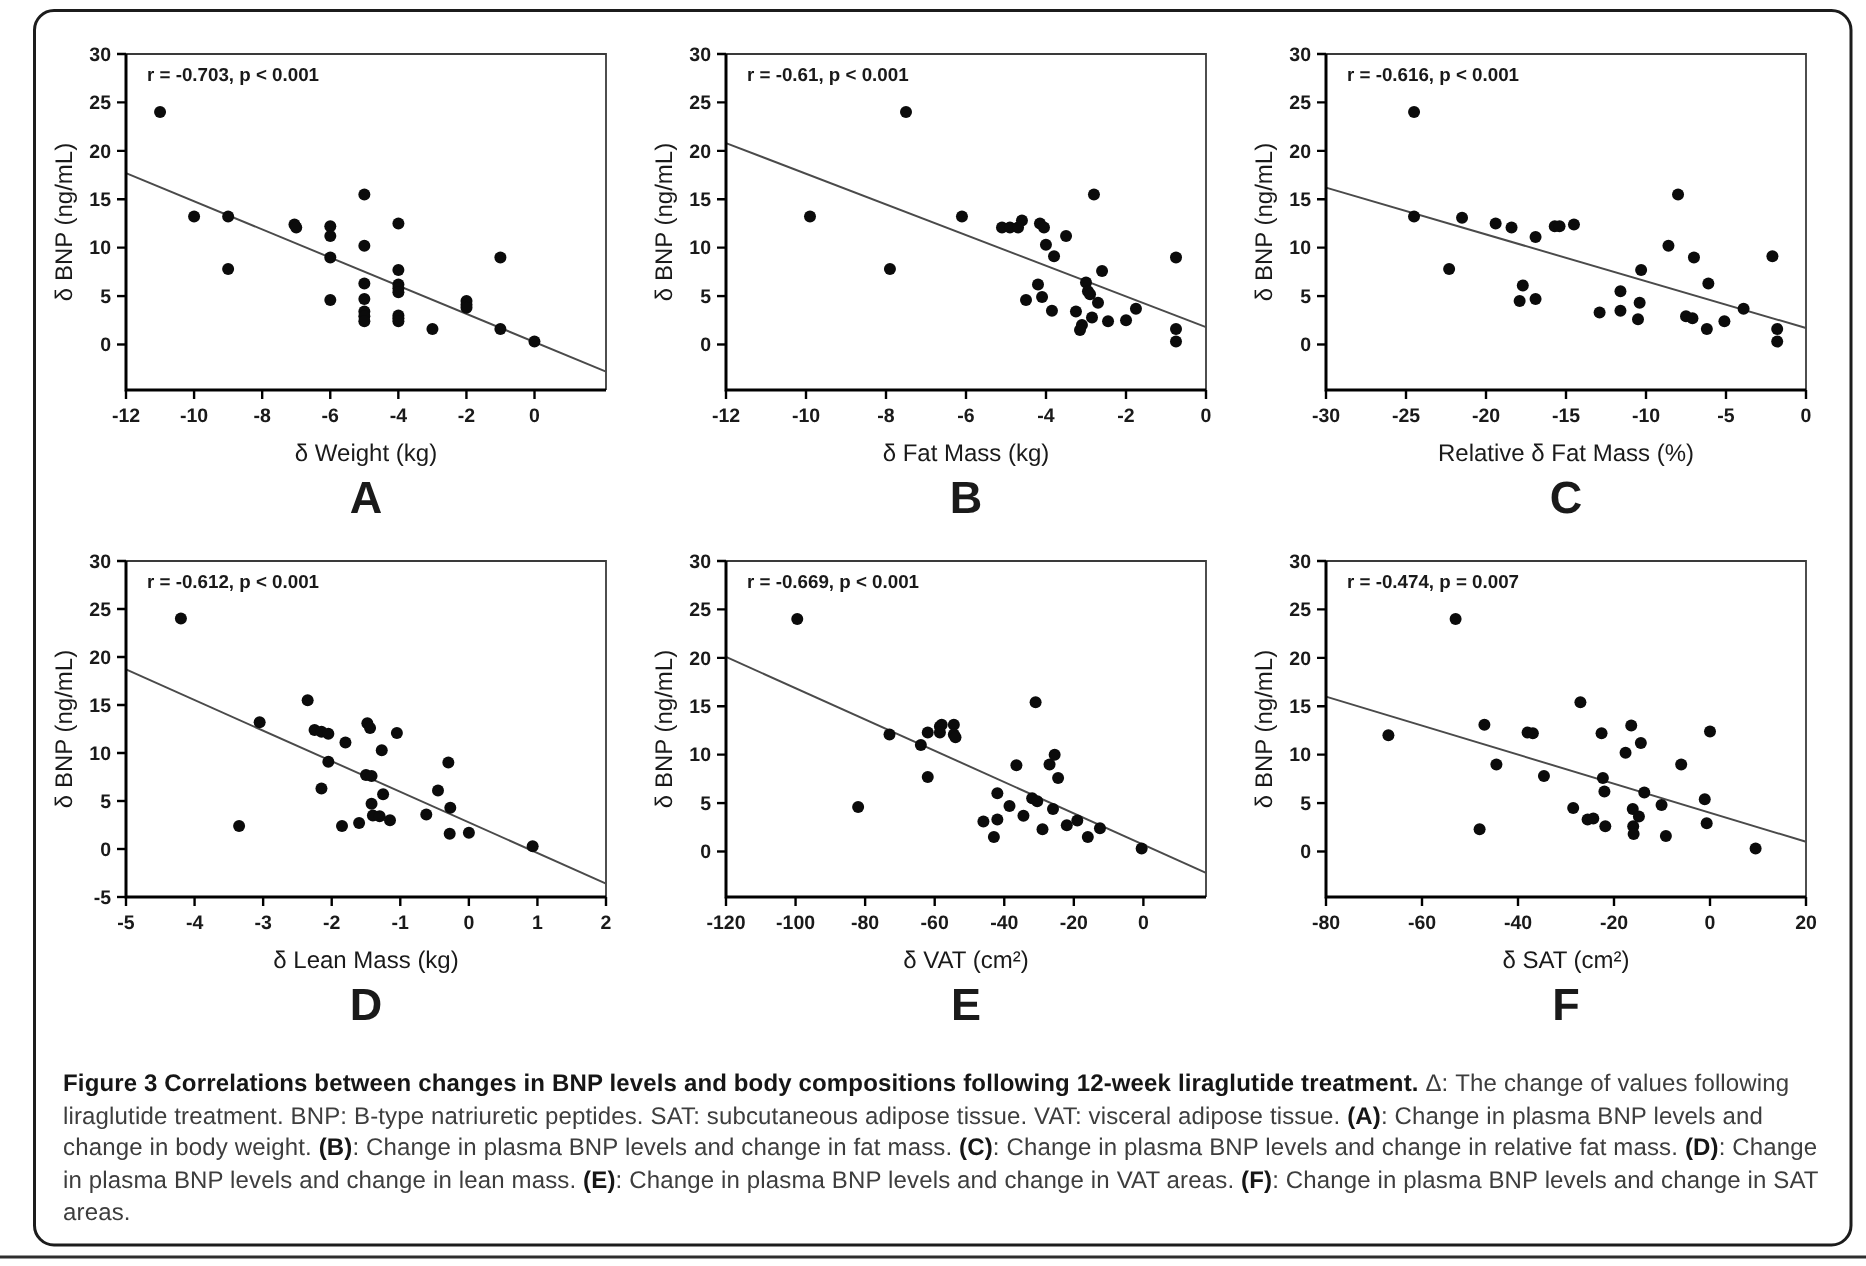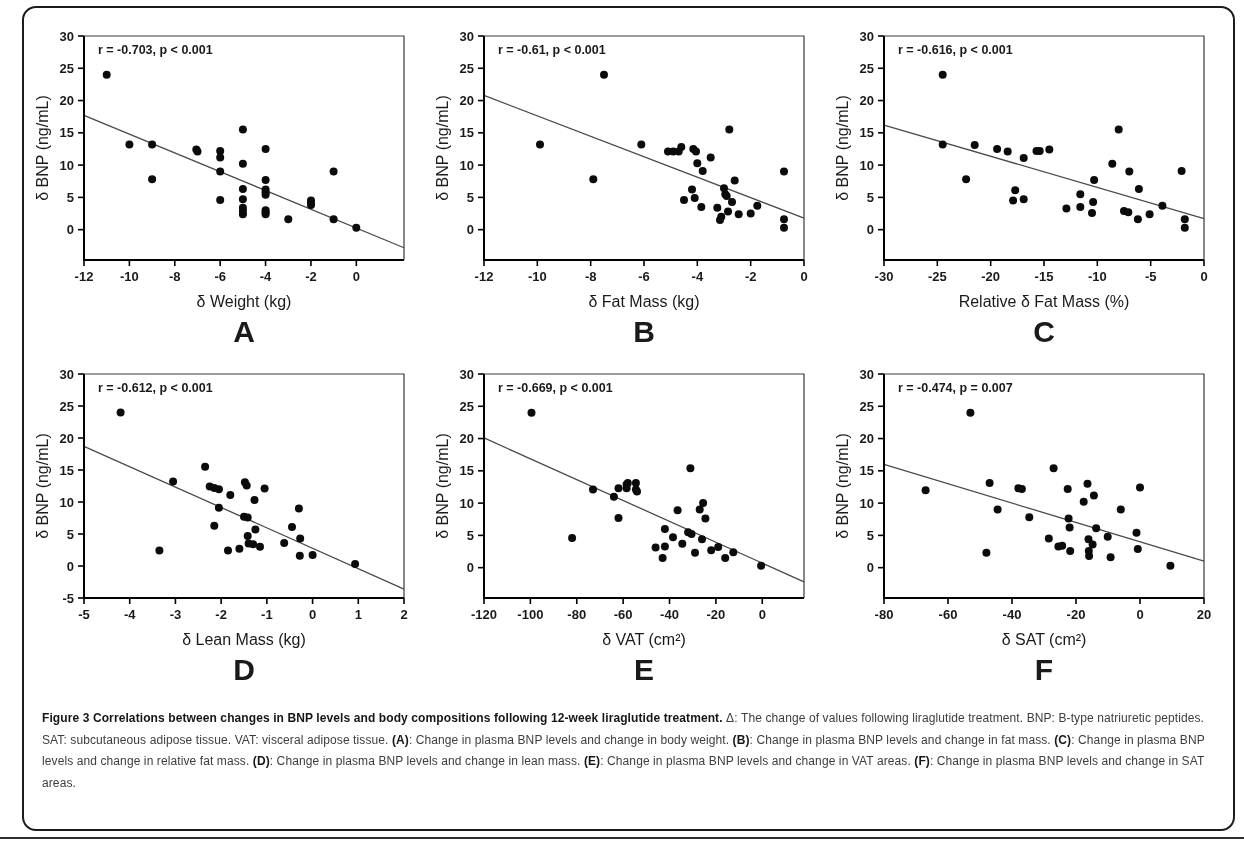--- a/index.html
+++ b/index.html
@@ -5,21 +5,21 @@
   html,body{margin:0;padding:0;background:#ffffff;}
   body{width:1244px;height:844px;position:relative;font-family:"Liberation Sans",sans-serif;overflow:hidden;}
   .frame{position:absolute;left:22px;top:6px;width:1209px;height:821px;border:2px solid #1c1c1c;border-radius:14px;background:#ffffff;}
   .panel{position:absolute;width:385px;height:330px;}
   .panel-a{left:8px;top:8px;}
   .panel-b{left:408px;top:8px;}
   .panel-c{left:808px;top:8px;}
   .panel-d{left:8px;top:346px;}
   .panel-e{left:408px;top:346px;}
   .panel-f{left:808px;top:346px;}
-  .caption{position:absolute;left:18px;top:688px;width:1178px;font-size:12px;line-height:21.5px;color:#3d3d3d;letter-spacing:0.1px;}
+  .caption{position:absolute;left:18px;top:688px;width:1178px;font-size:16px;line-height:21.5px;color:#3d3d3d;letter-spacing:0.1px;}
   .caption .cap-b{font-weight:bold;color:#161616;}
   .bottom-rule{position:absolute;left:0;top:837px;width:1244px;height:2px;background:#2e2e2e;}
   svg text{font-family:"Liberation Sans",sans-serif;}
 </style>
 </head>
 <body>
 
 <div class="frame">
   <div class="panel panel-a"><svg width="385" height="330" viewBox="0 0 385 330">
         <path d="M 52 20 H 372 V 244" stroke="#3a3a3a" stroke-width="1.2" fill="none"></path>

